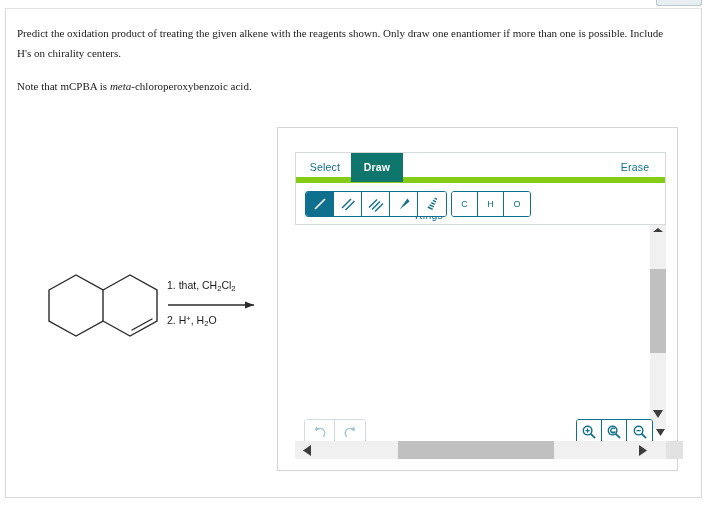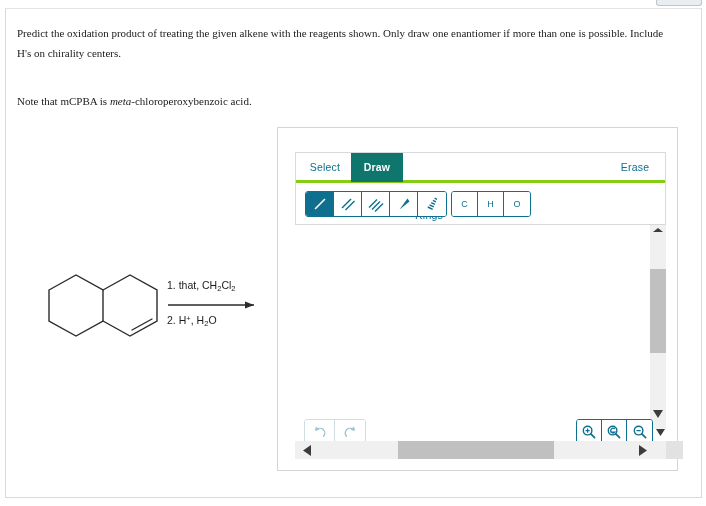--- a/index.html
+++ b/index.html
@@ -52,21 +52,21 @@
     width: 662px;
   }
   .prompt-p {
     font-family: "Liberation Serif", serif;
     font-size: 11px;
     line-height: 20px;
     color: #1a1a1a;
     margin: 0;
   }
   .prompt-p.second {
-    margin-top: 28px;
+    margin-top: 13px;
   }
   .ital { font-style: italic; }
 
   
   #scheme {
     position: absolute;
     left: 26px; top: 255px;
     width: 245px; height: 90px;
   }
   #scheme svg { display: block; }
@@ -112,21 +112,21 @@
     left: 0; top: 0;
     width: 371px; height: 73px;
     border: 1px solid #d7dadc;
     background: #ffffff;
     box-sizing: border-box;
   }
   #tab-row {
     position: absolute;
     left: 0; top: 0;
     width: 369px; height: 30px;
-    border-bottom: 3px solid #84cc16;
+    border-bottom: 6px solid #84cc16;
     box-sizing: border-box;
   }
   .tab {
     position: absolute;
     top: 0;
     height: 29px;
     line-height: 29px;
     font-size: 10.5px;
     color: #0e6f8e;
     text-align: center;

